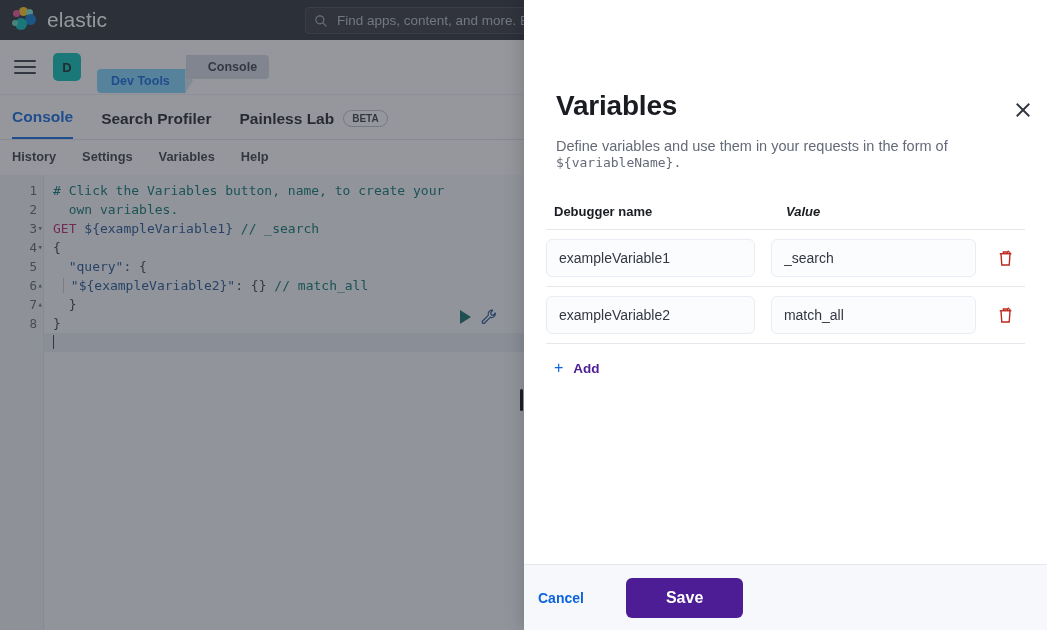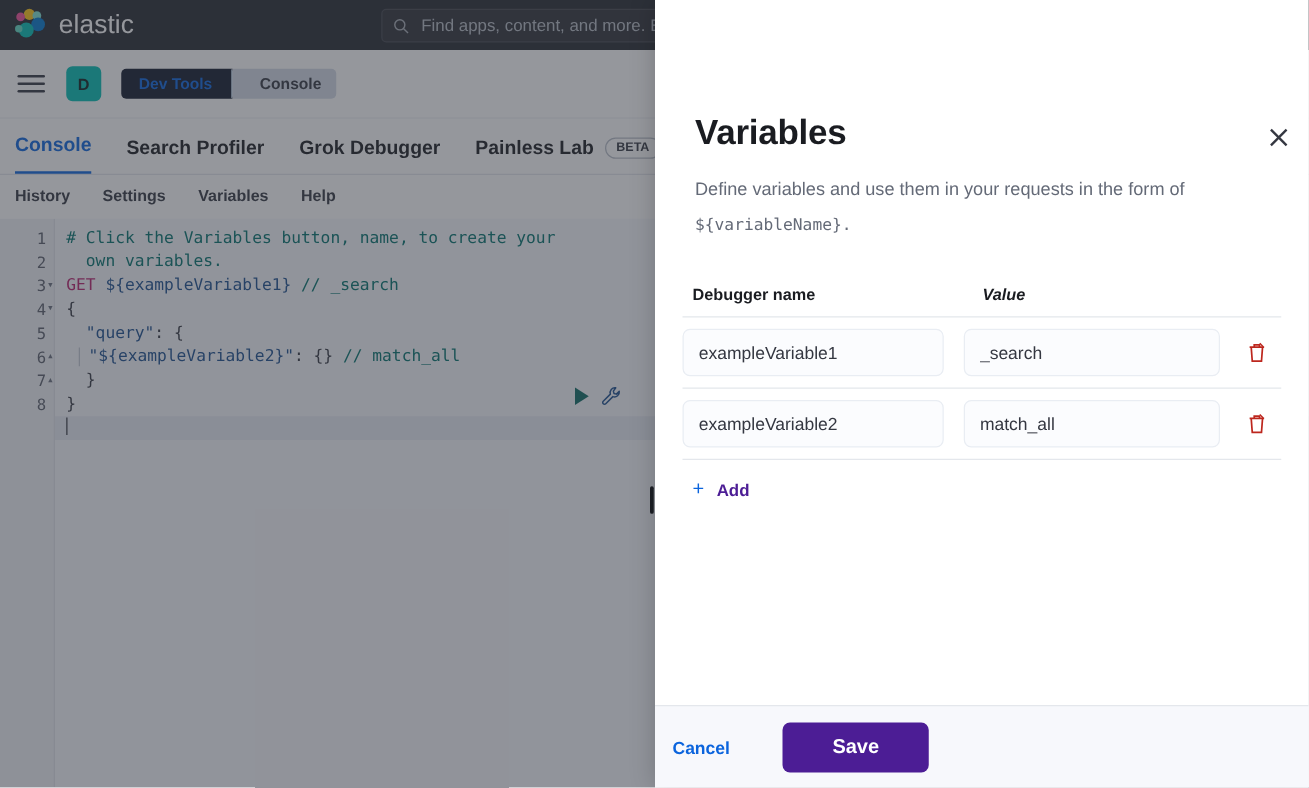--- a/index.html
+++ b/index.html
@@ -66,21 +66,21 @@
   .space-avatar {
     margin-left: 17px; width: 28px; height: 28px; border-radius: 5px;
     background: #00bfb3; color: #0b2020; font-size: 13px; font-weight: bold;
     display: flex; align-items: center; justify-content: center;
   }
   .crumbs { margin-left: 16px; display: flex; height: 24px; }
   .crumb {
     display: flex; align-items: center; font-size: 12.5px; font-weight: bold;
     height: 24px; padding: 0 12px 0 14px; position: relative; cursor: pointer;
   }
-  .crumb-1 { background: #0f172a; color: #0b64dd; border-radius: 4px 0 0 4px; padding-right: 16px; }
+  .crumb-1 { background: #7dd3fc; color: #0b64dd; border-radius: 4px 0 0 4px; padding-right: 16px; margin-top: 14px; }
   .crumb-1:after {
     content: ""; position: absolute; right: -7px; top: 0;
     border-left: 8px solid #d3e5f7;
     border-top: 12px solid transparent; border-bottom: 12px solid transparent;
   }
   .crumb-2 { background: #d3dae6; color: #343741; border-radius: 0 4px 4px 0; padding-left: 22px; }
 
   
   .apptabs {
     position: absolute; top: 95px; left: 0; width: 1047px; height: 45px;
@@ -164,21 +164,21 @@
     background: #ffffff; z-index: 50;
     box-shadow: 0 0 20px rgba(0,0,0,.20);
     display: flex; flex-direction: column;
   }
   .flyout-close {
     position: absolute; right: 14px; top: 100px; width: 20px; height: 20px;
     cursor: pointer;
   }
   .flyout-head { padding: 90px 32px 0 32px; }
   .flyout-title { font-size: 28px; font-weight: bold; color: #1a1c21; letter-spacing: -.2px; }
-  .flyout-desc { font-size: 14.5px; color: #646a77; line-height: 28px; margin-top: 16px; max-width: 470px; }
+  .flyout-desc { font-size: 14.5px; color: #646a77; line-height: 16px; margin-top: 16px; max-width: 470px; }
   .mono-inline { font-family: "DejaVu Sans Mono", monospace; font-size: 13px; color: #646a77; }
 
   .flyout-body { flex: 1; padding: 33px 22px 0 22px; overflow: hidden; }
   .vtable { width: 479px; }
   .vthead { display: flex; padding: 0 0 10px 0; border-bottom: 1px solid #e4e7ec; }
   .vth { font-size: 13px; font-weight: bold; color: #1a1c21; }
   .vth.name { width: 230px; padding-left: 8px; }
   .vth.value { width: 220px; padding-left: 10px; font-style: italic; }
   .vrow {
     display: flex; align-items: center; height: 57px;
@@ -271,21 +271,20 @@
     <div class="space-avatar">D</div>
     <div class="crumbs">
       <div class="crumb crumb-1">Dev Tools</div>
       <div class="crumb crumb-2">Console</div>
     </div>
   </div>
 
   <div class="apptabs">
     <div class="apptab active">Console</div>
     <div class="apptab">Search Profiler</div>
-    <div class="apptab">Grok Debugger</div>
     <div class="apptab">
       <span>Painless Lab</span><span class="beta-badge">BETA</span>
     </div>
   </div>
 
   <div class="submenu">
     <div class="subitem">History</div>
     <div class="subitem">Settings</div>
     <div class="subitem">Variables</div>
     <div class="subitem">Help</div>

